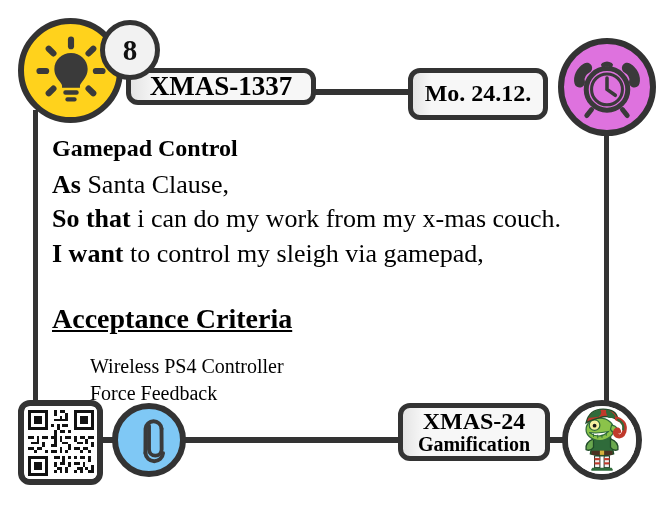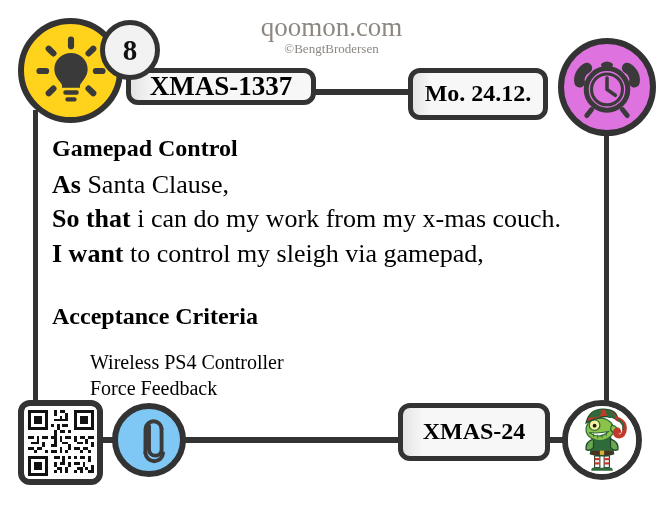--- a/index.html
+++ b/index.html
@@ -173,44 +173,41 @@
   .story-line {
     font-family: "Liberation Serif", "DejaVu Serif", serif;
     font-size: 26px;
     line-height: 1.32;
     margin: 0;
   }
   .story-line b { font-weight: bold; }
   #ac-heading {
     font-family: "Liberation Serif", "DejaVu Serif", serif;
     font-weight: bold;
-    font-size: 24px;
+    font-size: 28px;
     margin: 31px 0 0 0;
     line-height: 1.2;
+    text-decoration: underline;
   }
   #ac-list {
     list-style: none;
     margin: 18px 0 0 0;
     padding: 0 0 0 38px;
   }
   #ac-list li {
     font-family: "Liberation Serif", "DejaVu Serif", serif;
     font-size: 20px;
     line-height: 1.32;
   }
 </style>
 </head>
 <body>
 
 <div id="card-root">
 
-  <div class="watermark">
-    <div class="watermark-title">qoomon.com</div>
-    <div class="watermark-sub">©BengtBrodersen</div>
-  </div>
 
   <div class="frame-line v-line" style="left:33px; top:110px; height:296px;"></div>
   <div class="frame-line v-line" style="left:604px; top:125px; height:285px;"></div>
   <div class="frame-line h-line" style="left:308px; top:89px; width:108px;"></div>
   <div class="frame-line h-line" style="left:96px; top:437px; width:28px;"></div>
   <div class="frame-line h-line" style="left:178px; top:437px; width:228px;"></div>
   <div class="frame-line h-line" style="left:542px; top:437px; width:32px;"></div>
 
   <div class="icon-circle" id="icon-type" style="background:#FFD21C;">
     <svg viewBox="0 0 64 64" width="82" height="82">
@@ -365,20 +362,21 @@
   <div class="icon-circle" id="icon-attachment" style="background:#7FC8F5;">
     <svg viewBox="0 0 64 64" width="54" height="54">
       <path d="M44 20 L24 40 a7.5 7.5 0 0 0 10.6 10.6 L52 33" fill="none" stroke="#3a3a3a" stroke-width="4.6" stroke-linecap="round" transform="rotate(-45 32 32)"></path>
       <path d="M52 33 a9.5 9.5 0 0 0 -13.4 -13.4 L18 40" fill="none" stroke="#3a3a3a" stroke-width="4.6" stroke-linecap="round" transform="rotate(-45 32 32)"></path>
       <path d="M18 40 a10.5 10.5 0 0 0 14.8 14.8" fill="none" stroke="#3a3a3a" stroke-width="4.6" stroke-linecap="round" transform="rotate(-45 32 32)"></path>
     </svg>
   </div>
 
   <div class="label-box" id="label-epic">
     <span class="label-text label-text-1">XMAS-24</span>
+    <span class="label-text label-text-2">Gamification</span>
   </div>
 
   <div class="icon-circle" id="icon-assignee">
     <svg viewBox="0 0 64 64" width="72" height="72">
       <rect width="64" height="64" fill="#ffffff"></rect>
 
       <g>
         <rect x="25" y="47" width="5" height="11" fill="#f2f2f2" stroke="#2a3a2a" stroke-width="1"></rect>
         <rect x="25" y="49" width="5" height="2" fill="#c0392b"></rect>
         <rect x="25" y="53" width="5" height="2" fill="#c0392b"></rect>

